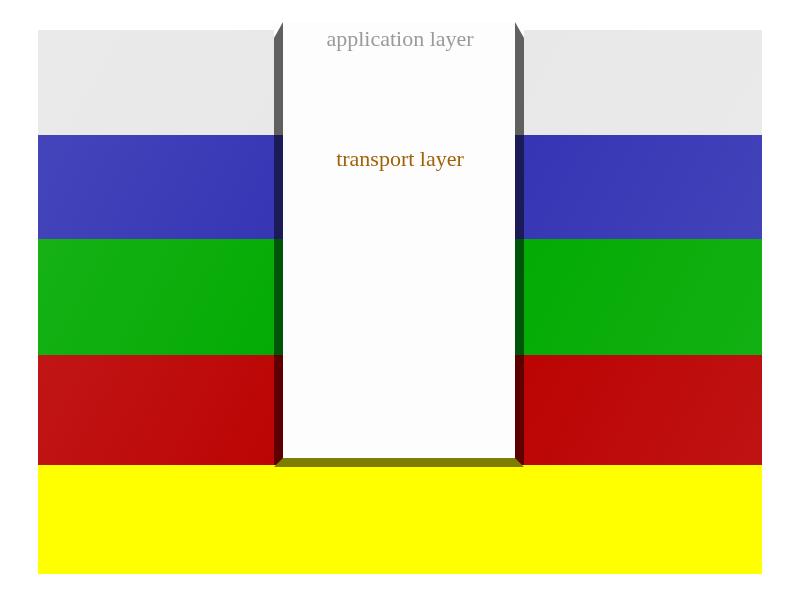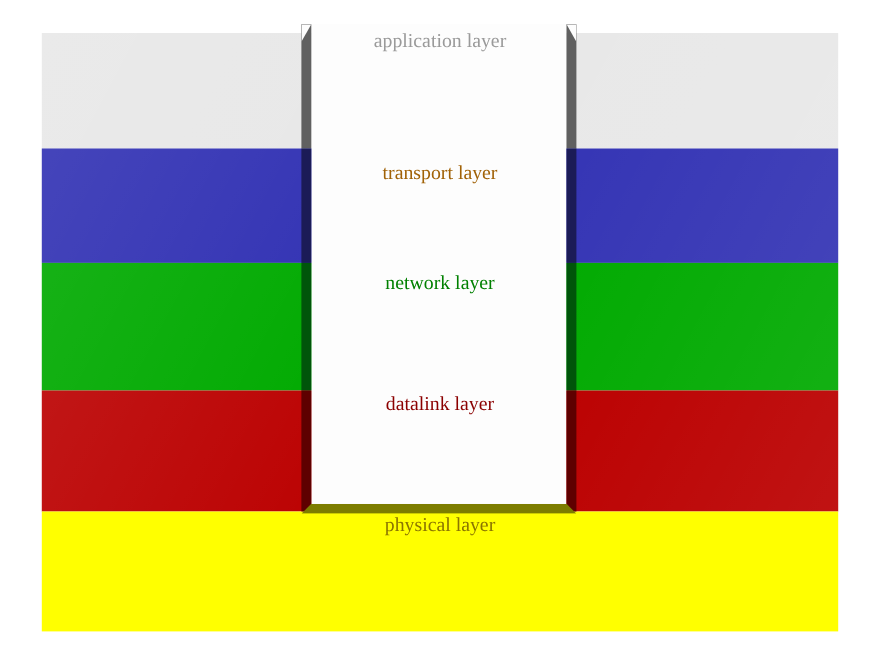--- a/index.html
+++ b/index.html
@@ -92,21 +92,21 @@
     z-index: 7;
     clip-path: polygon(9px 0, calc(100% - 9px) 0, 100% 100%, 0 100%);
   }
 
   
   .label {
     position: absolute;
     left: 0;
     width: 800px;
     text-align: center;
-    font-size: 18px;
+    font-size: 22px;
     line-height: 1;
     white-space: nowrap;
     z-index: 10;
   }
 </style>
 </head>
 <body>
 
 <div id="stage">
 
@@ -141,17 +141,14 @@
       <div class="bevel-seg" style="top:333px; height:110px; background:#5e0000;"></div>
       <div class="bevel-tip"></div>
     </div>
 
   </div>
 
   <div id="column-shadow"></div>
 
   <div class="label" style="top:28px;  color:#9a9a9a;">application layer</div>
   <div class="label" style="top:148px; color:#a16207;">transport layer</div>
-  <div class="label" style="top:248px; color:#008000;">network layer</div>
-  <div class="label" style="top:358px; color:#8b0000;">datalink layer</div>
-  <div class="label" style="top:468px; color:#8b7500;">physical layer</div>
 
 </div>
 
 </body></html>

